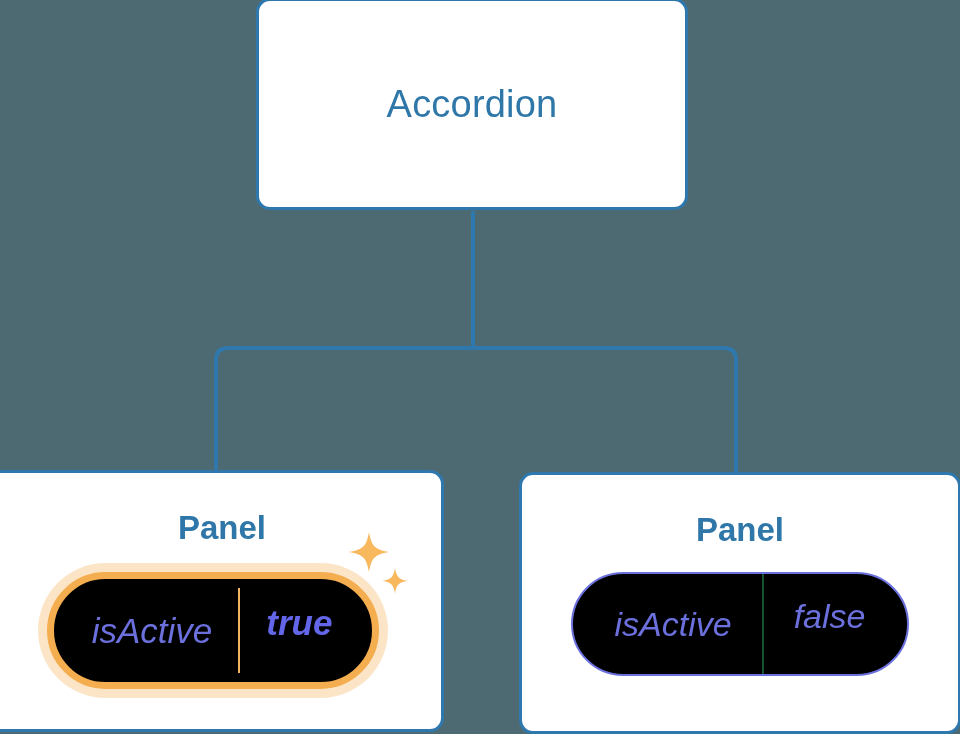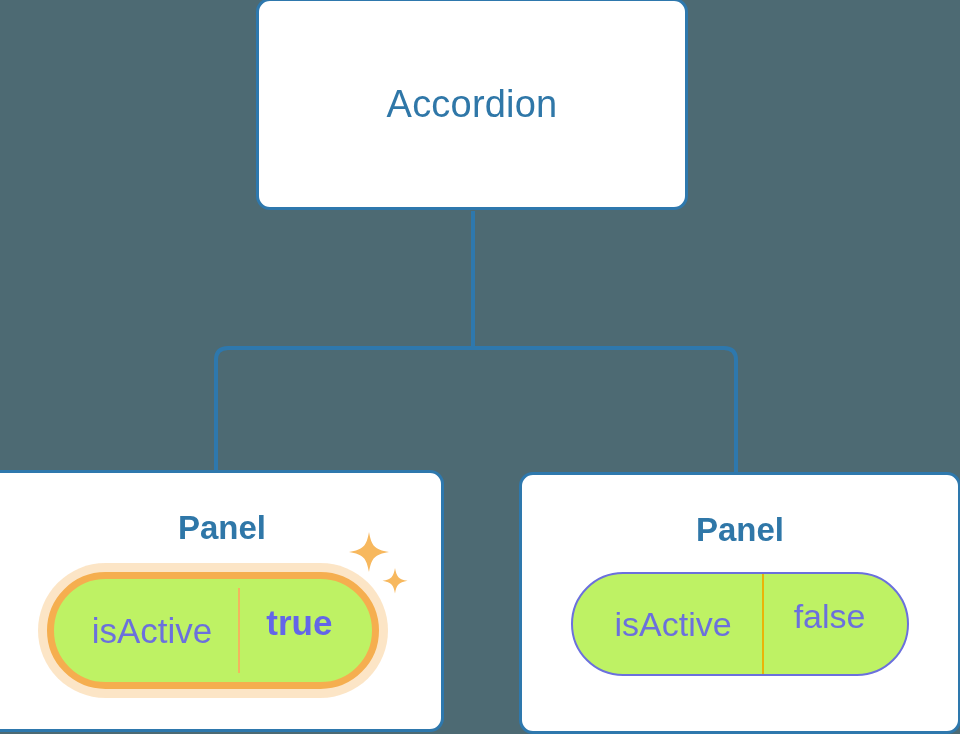--- a/index.html
+++ b/index.html
@@ -97,22 +97,23 @@
     position: relative;
     display: flex;
     align-items: center;
     justify-content: center;
   }
 
   .pill {
     display: flex;
     align-items: stretch;
     border-radius: 999px;
-    background: #bef264;
+    background: #000000;
     overflow: hidden;
+    font-style: italic;
   }
 
   .pill-cell {
     display: flex;
     align-items: center;
     justify-content: center;
     white-space: nowrap;
     color: #6b70dd;
   }
 
@@ -121,21 +122,21 @@
     border: 2px solid #6b70dd;
     height: 104px;
   }
   .pill-normal .pill-cell {
     font-size: 34px;
     font-weight: 400;
   }
   .pill-normal .pill-name { padding: 0 30px 0 42px; }
   .pill-normal .pill-value {
     padding: 0 42px 16px 30px;
-    border-left: 2px solid #eab308;
+    border-left: 2px solid #14532d;
   }
 
   
   .pill-highlight-wrap { margin-top: 28px; }
 
   .pill-highlight {
     position: relative;
     border: 7px solid #f5ae4f;
     height: 117px;
     box-shadow: 0 0 0 9px rgba(245, 174, 79, 0.32);

